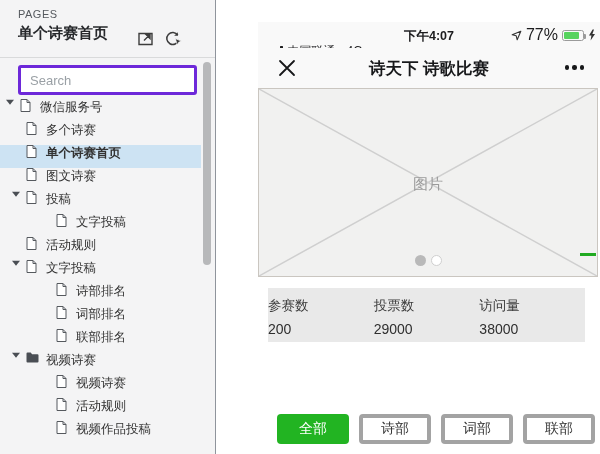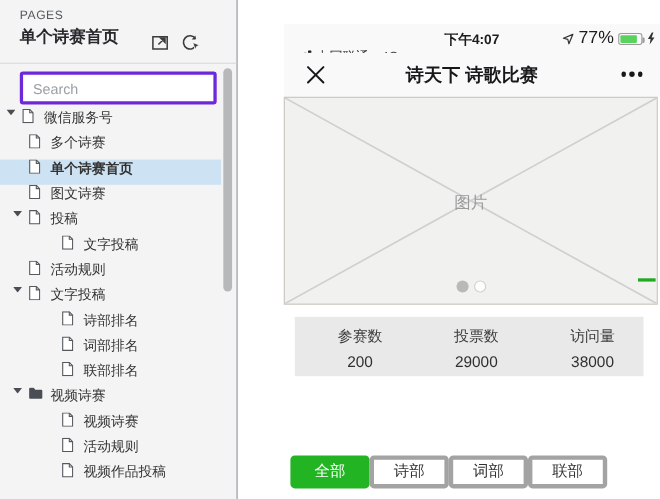--- a/index.html
+++ b/index.html
@@ -56,29 +56,29 @@
           background:#f1f1f0; border:1px solid #cac6c0; }
   .hero-label { position:absolute; left:0; right:0; top:86px; text-align:center; font-size:15px; color:#9b9b9b; }
   .hero-dots { position:absolute; left:0; right:0; bottom:10px; display:flex; justify-content:center; gap:5px; }
   .dot { width:11px; height:11px; border-radius:50%; }
   .dot.active { background:#b9b9b9; }
   .dot.inactive { background:#fff; border:1px solid #cfcfcf; }
   .hero-greenline { position:absolute; right:1px; bottom:20px; width:16px; height:3px; background:#21aa21; }
 
   .stats-card { position:absolute; left:268px; top:288px; width:317px; }
   .stats-grid { display:flex; background:#e9e9e9; height:54px; }
-  .stat-col { flex:1; text-align:center; padding-top:9px;padding-left:13px; }
+  .stat-col { flex:1; padding-top:9px; }
   .stat-label { font-size:13.5px; color:#3c3c3c; }
   .stat-value { font-size:14px; color:#2f2f2f; margin-top:6px; }
   .activity-box { background:#fff; border:1px solid #e2e2e2; border-top:none; height:60px; padding:10px 0 0 56px; }
   .activity-line1 { font-size:13.5px; color:#333; }
   .activity-line2 { font-size:13.5px; color:#333; margin-top:9px; }
   .rules-link { color:#f7821e; cursor:pointer; }
 
-  .filters { position:absolute; left:264px; top:414px; display:flex; }
+  .filters { position:absolute; left:277px; top:414px; display:flex; gap:10px; }
   .fbtn { width:72px; height:30px; border-radius:4px; font-size:14px; display:flex;
           align-items:center; justify-content:center; cursor:pointer; }
   .fbtn.active { background:#22b422; color:#fff; border:none; }
   .fbtn.plain { background:#fff; color:#333; border:4px solid #a3a3a3; }
 </style>
 </head>
 <body>
 
 <div class="panel">
   <div class="pages-label">PAGES</div>

